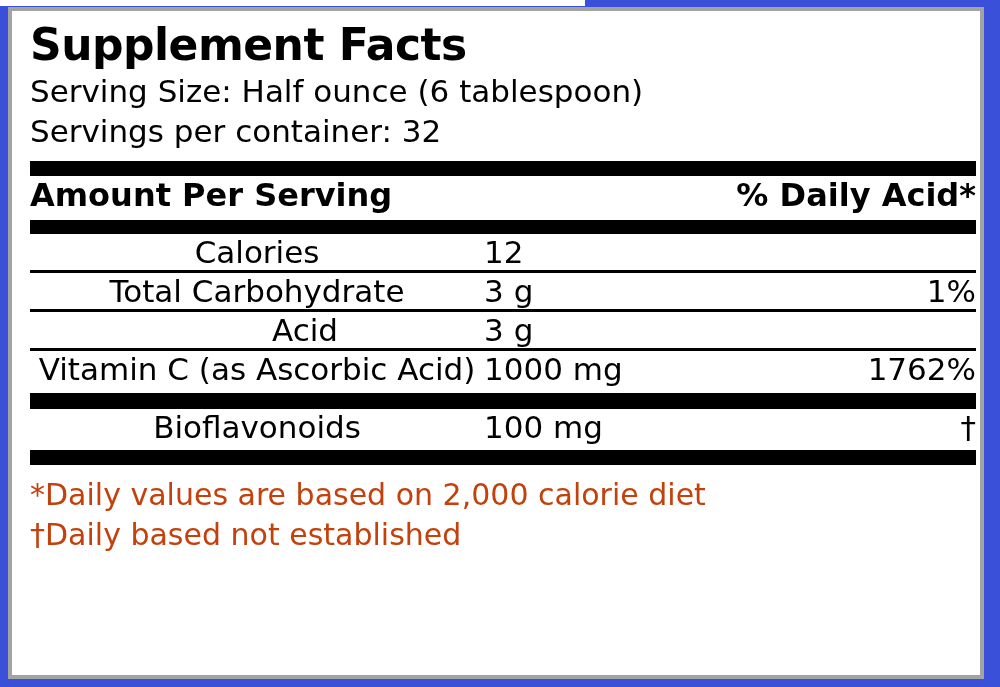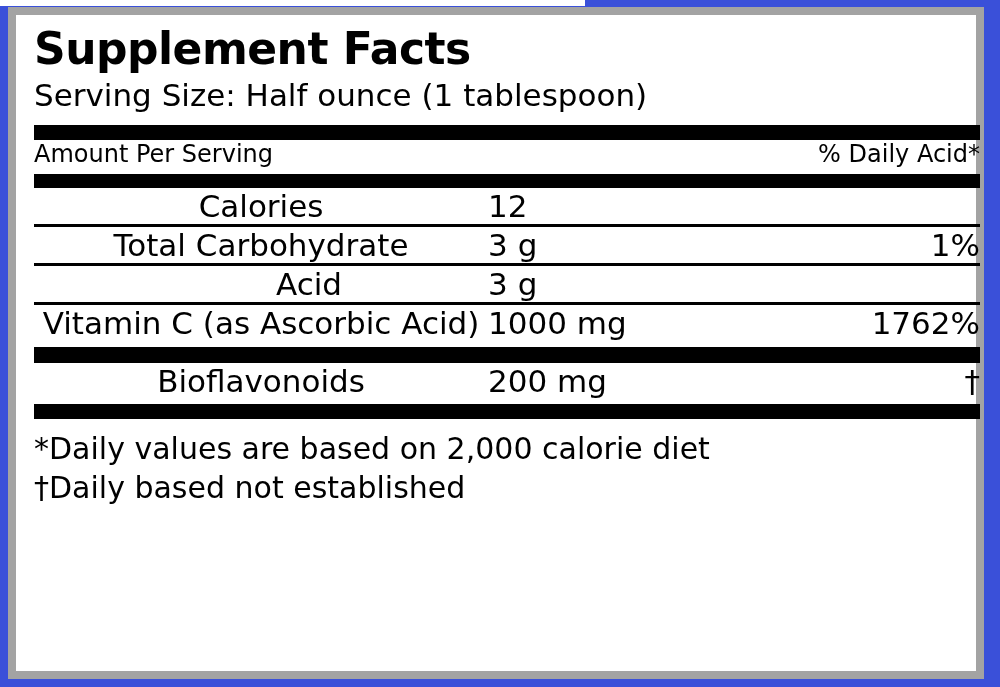--- a/index.html
+++ b/index.html
@@ -31,21 +31,21 @@
     background: #ffffff;
   }
 
   #panel {
     position: absolute;
     left: 8px;
     top: 7px;
     width: 976px;
     height: 672px;
     background: #ffffff;
-    border: 8px solid #a3a3a3;
+    border: 4px solid #a3a3a3;
     box-sizing: border-box;
   }
 
   #inner {
     position: absolute;
     left: 18px;
     top: 10px;
     right: 12px;
     width: 946px;
     box-sizing: border-box;
@@ -93,22 +93,22 @@
     border-collapse: collapse;
     table-layout: fixed;
   }
   table.facts td, table.facts th {
     padding: 0;
     margin: 0;
     vertical-align: bottom;
   }
 
   .hdr-row td {
-    font-size: 24px;
-    font-weight: normal;
+    font-size: 32px;
+    font-weight: bold;
     padding: 6px 0 6px 0;
     white-space: nowrap;
   }
   .hdr-left { text-align: left; }
   .hdr-right { text-align: right; }
 
   .item-row td {
     font-size: 31px;
     padding: 6px 0 3px 0;
     border-bottom: 3px solid #000;
@@ -120,35 +120,36 @@
   .col-dv    { text-align: right; }
 
   .indent { padding-left: 96px !important; }
 
   .footnotes {
     margin-top: 10px;
   }
   .footnote {
     font-size: 30px;
     line-height: 1.32;
-    color: #000000;
+    color: #c2410c;
     white-space: nowrap;
   }
 </style>
 </head>
 <body>
 
 <div id="page">
   <div id="top-strip"></div>
 
   <div id="panel">
     <div id="inner">
 
       <div class="title">Supplement Facts</div>
-      <div class="subline">Serving Size: Half ounce (1 tablespoon)</div>
+      <div class="subline">Serving Size: Half ounce (6 tablespoon)</div>
+      <div class="subline">Servings per container: 32</div>
 
       <div class="rule-thick"></div>
 
       <table class="facts">
         <colgroup>
           <col style="width:48%">
           <col style="width:26%">
           <col style="width:26%">
         </colgroup>
         <tbody>
@@ -196,21 +197,21 @@
 
       <table class="facts">
         <colgroup>
           <col style="width:48%">
           <col style="width:26%">
           <col style="width:26%">
         </colgroup>
         <tbody>
             <tr class="item-row noborder">
           <td class="col-name">Bioflavonoids</td>
-          <td class="col-amt">200 mg</td>
+          <td class="col-amt">100 mg</td>
           <td class="col-dv">†</td>
         </tr>
       </tbody>
         </table>
 
       <div class="rule-thick4"></div>
 
       <div class="footnotes">
         <div class="footnote">*Daily values are based on 2,000 calorie diet</div>
         <div class="footnote">†Daily based not established</div>

